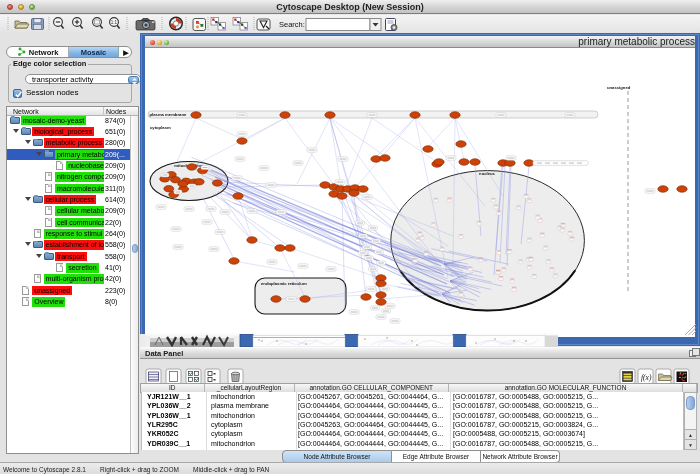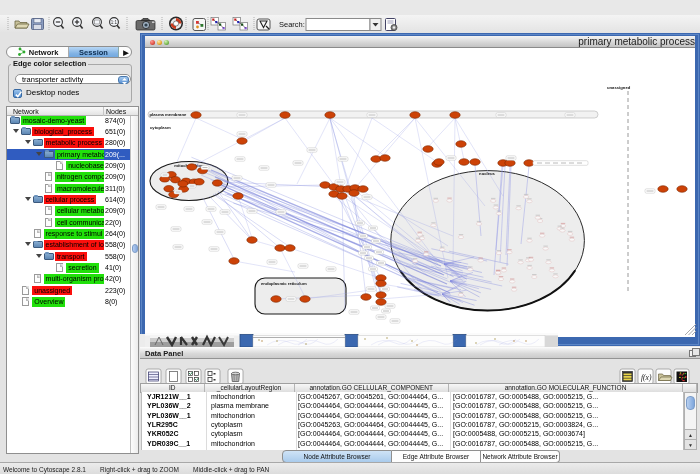--- a/index.html
+++ b/index.html
@@ -32,21 +32,21 @@
 
 #cp-tabs { left:6px; top:14px; width:126px; height:12px; background:#fdfdfd; border:1px solid #8f8f8f; border-radius:6px; overflow:hidden; font-size:7.5px; font-weight:bold; color:#111; }
 #cp-tabs .seg { position:absolute; top:0; height:12px; line-height:11px; text-align:center; }
 #seg-net { left:0; width:62px; border-right:1px solid #aaa; }
 #seg-mosaic { left:62px; width:50px; background:linear-gradient(#b7d7f5,#81b2e4 55%,#6aa3dd); border-right:1px solid #8aa; color:#0c2c50;}
 #seg-arrow { left:112px; width:14px; font-size:7px; }
 
 
 #grpbox { left:8px; top:32px; width:124px; height:39px; border:1px solid #a8a8a8; border-radius:3px; }
 #grplabel { left:11px; top:27px; background:#e3e3e3; padding:0 2px; font-size:7.5px; font-weight:bold; color:#111; }
-#combo { left:15px; top:42px; width:116px; height:10px; background:#fff; border:1px solid #919191; border-radius:5px; font-size:7.5px; line-height:9px; padding-left:6px; color:#000; }
+#combo { left:25px; top:42px; width:116px; height:10px; background:#fff; border:1px solid #919191; border-radius:5px; font-size:7.5px; line-height:9px; padding-left:6px; color:#000; }
 #combo .spin { position:absolute; right:1.5px; top:0.5px; width:11px; height:8.5px; border-radius:3px; background:linear-gradient(#a8ccf0,#5a92d4); border:1px solid #4878ae; }
 #chk { left:13px; top:57px; width:9px; height:9px; border-radius:2px; background:linear-gradient(#9cc4ec,#4c88cc); border:1px solid #3568a2; }
 #chk svg { display:block; }
 #chklabel { left:26px; top:56px; font-size:8px; color:#000; }
 
 
 #tree { left:6px; top:74px; width:133px; height:348px; background:#fff; border:1px solid #8f8f8f; overflow:hidden; }
 #treehdr { position:absolute; left:0; top:0; width:131px; height:9px; background:linear-gradient(#fbfbfb,#e3e3e3); border-bottom:1px solid #b3b3b3; font-size:7px; color:#111; }
 #treescroll { position:absolute; right:0; top:9px; width:8px; height:338px; background:linear-gradient(90deg,#fcfcfc,#ececec); border-left:1px solid #c0c0c0; }
 #treethumb { position:absolute; left:1px; top:128px; width:6px; height:9px; border-radius:3px; background:linear-gradient(90deg,#b4ccf0,#84a8dc); border:0.5px solid #7c9cc8; }
@@ -92,20 +92,26 @@
 .btab span { line-height:12px; }
 
 
 #statusbar { left:0; top:462px; width:700px; height:12px; background:linear-gradient(#ececec,#dcdcdc); border-top:1px solid #a8a8a8; font-size:6.5px; color:#222; }
 #statusbar span { position:absolute; top:2.5px; }
 </style>
 </head>
 <body>
 <div id="app">
 
+  <div id="titlebar" class="abs">
+    <div class="light" id="lr"></div>
+      <div class="light" id="ly"></div>
+      <div class="light" id="lg"></div>
+    <div class="title">Cytoscape Desktop (New Session)</div>
+  </div>
 
   <div id="toolbar" class="abs">
     <svg width="700" height="17" viewBox="0 0 700 17" style="position:absolute;left:0;top:0;">
         <line x1="8" y1="2" x2="8" y2="15" stroke="#b0b0b0" stroke-width="1" stroke-dasharray="1,1"></line>
         <line x1="49" y1="2" x2="49" y2="15" stroke="#b0b0b0" stroke-width="1" stroke-dasharray="1,1"></line>
         <line x1="127" y1="2" x2="127" y2="15" stroke="#b0b0b0" stroke-width="1" stroke-dasharray="1,1"></line>
         <line x1="162" y1="2" x2="162" y2="15" stroke="#b0b0b0" stroke-width="1" stroke-dasharray="1,1"></line>
         <line x1="186" y1="2" x2="186" y2="15" stroke="#b0b0b0" stroke-width="1" stroke-dasharray="1,1"></line>
         <line x1="208" y1="2" x2="208" y2="15" stroke="#b0b0b0" stroke-width="1" stroke-dasharray="1,1"></line>
         <line x1="254" y1="2" x2="254" y2="15" stroke="#b0b0b0" stroke-width="1" stroke-dasharray="1,1"></line>
@@ -172,35 +178,35 @@
   </div>
 
   <div id="cpanel" class="abs">
     <div id="cp-tabs" class="abs">
       <div class="seg" id="seg-net"><svg width="10" height="10" style="vertical-align:-2px" viewBox="0 0 10 10">
             <circle cx="3" cy="2" r="1.4" fill="#2daa2d"></circle>
             <circle cx="2.5" cy="7.5" r="1.4" fill="#2daa2d"></circle>
             <circle cx="7" cy="5" r="1.4" fill="#2daa2d"></circle>
             <path d="M3 2 L7 5 L2.5 7.5" stroke="#2daa2d" stroke-width="0.7" fill="none"></path>
           </svg> Network</div>
-      <div class="seg" id="seg-mosaic">Session</div>
+      <div class="seg" id="seg-mosaic">Mosaic</div>
       <div class="seg" id="seg-arrow">▶</div>
     </div>
     <div id="grpbox" class="abs"></div>
     <div id="grplabel" class="abs">Edge color selection</div>
     <div id="combo" class="abs">transporter activity<div class="spin"><svg width="11" height="8.5" viewBox="0 0 11 8.5">
             <path d="M5.5 1 L8 3.6 L3 3.6 Z" fill="#fff"></path>
             <path d="M5.5 7.5 L8 4.9 L3 4.9 Z" fill="#fff"></path>
           </svg></div></div>
     <div id="chk" class="abs">
         <svg width="9" height="9" viewBox="0 0 9 9">
           <path d="M1.8 4.6 L3.8 6.6 L7.4 1.6" stroke="#fff" stroke-width="1.6" fill="none"></path>
         </svg>
       </div>
-    <div id="chklabel" class="abs">Desktop nodes</div>
+    <div id="chklabel" class="abs">Session nodes</div>
     <div id="tree" class="abs">
       <div id="treehdr">
           <div style="position:absolute;left:96px;top:0;width:1px;height:9px;background:#c6c6c6;"></div>
           <span style="position:absolute;left:6px;top:1px;">Network</span>
           <span style="position:absolute;left:99px;top:1px;">Nodes</span>
         </div>
       <div id="treerows">
           <div class="trow" style="top:7.5px;">
             <div class="folder" style="left:3.0px;"></div>
             <div class="lbl g" style="left:14.0px; max-width:83px;">mosaic-demo-yeast</div>

